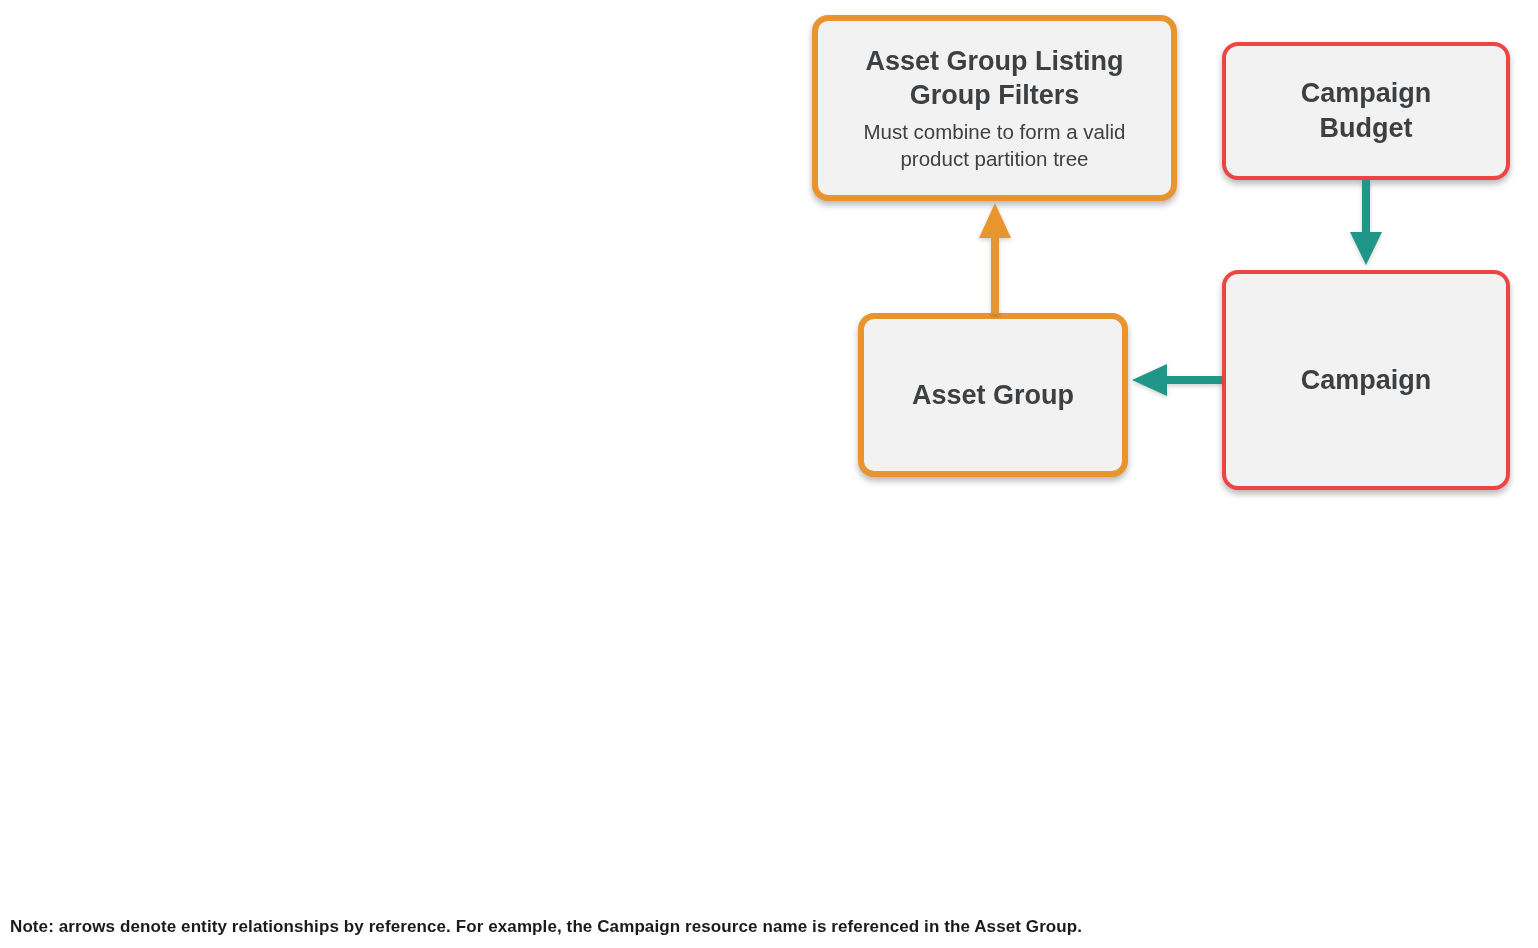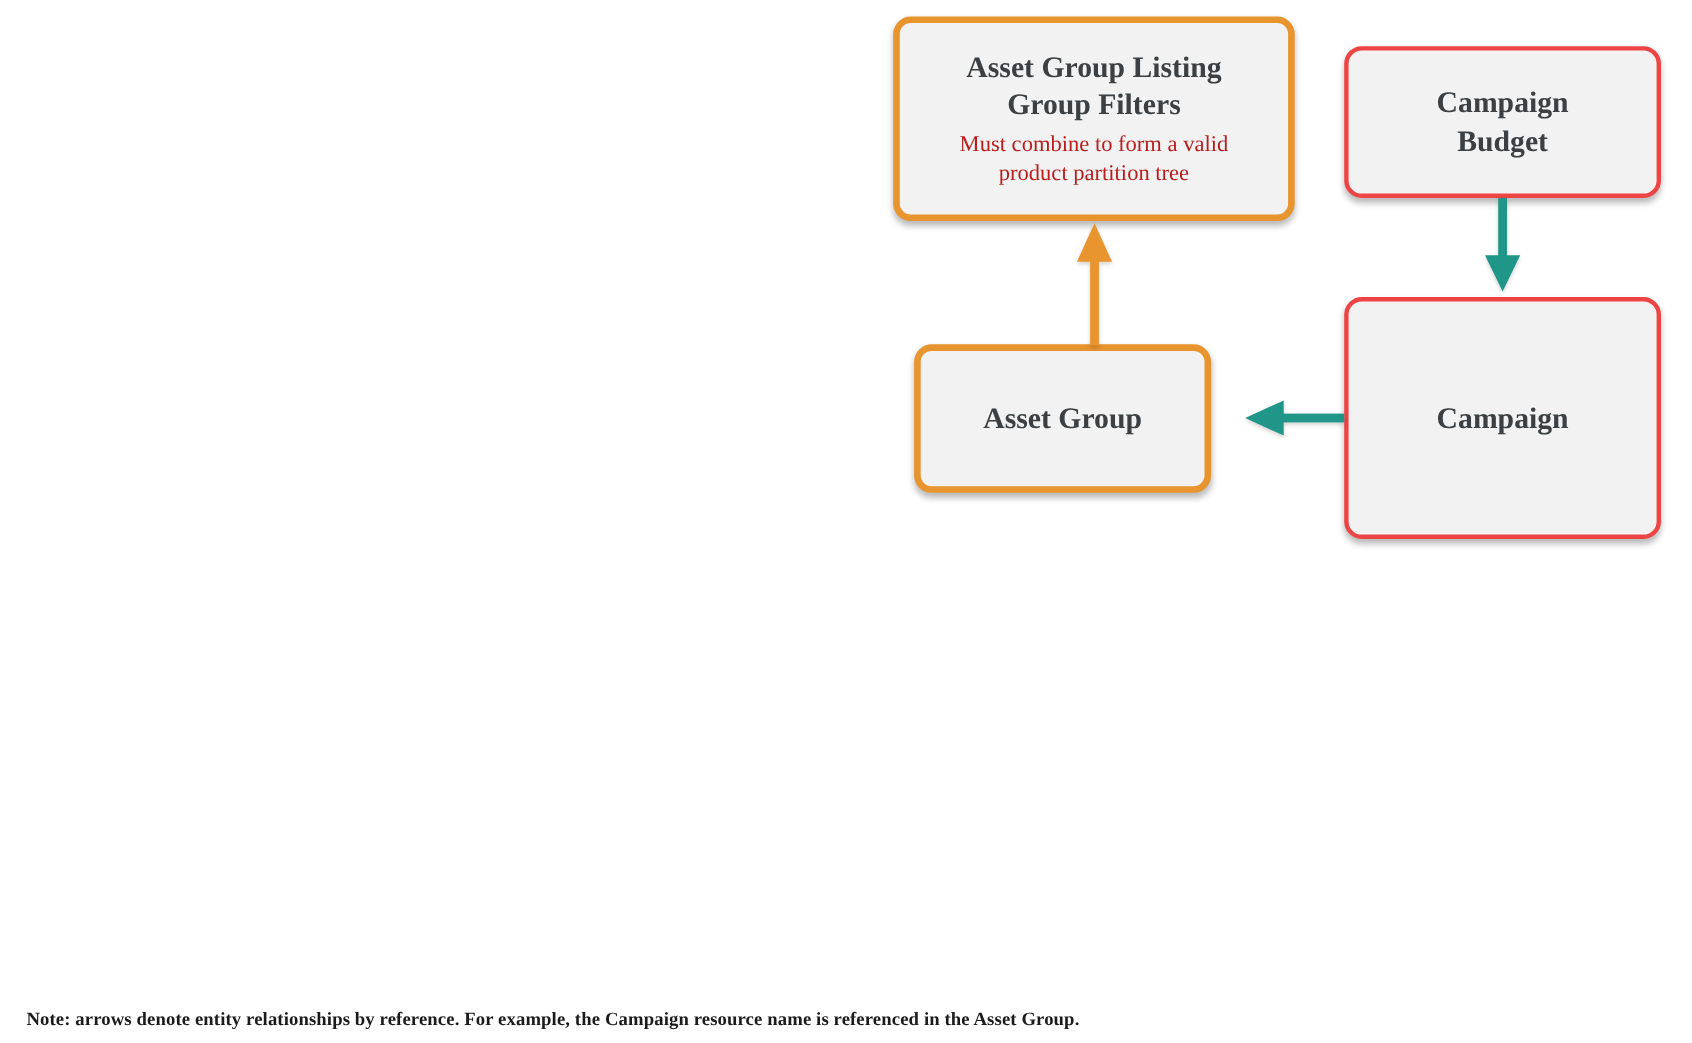--- a/index.html
+++ b/index.html
@@ -1,15 +1,15 @@
 <!DOCTYPE html>
 <html><head>
 <meta charset="utf-8">
 <style>
-  * { margin: 0; padding: 0; box-sizing: border-box; font-family: Liberation Serif, serif; }
+  * { margin: 0; padding: 0; box-sizing: border-box; }
   html, body { background: #ffffff; }
   body { font-family: "Liberation Sans", "DejaVu Sans", sans-serif; }
 
   .canvas {
     position: relative;
     width: 1538px;
     height: 948px;
     background: #ffffff;
     overflow: hidden;
   }
@@ -33,29 +33,29 @@
   .node .title {
     font-weight: bold;
     font-size: 27px;
     line-height: 1.28;
     color: #3C4043;
     white-space: pre-line;
   }
   .node .subtitle {
     font-size: 20.5px;
     line-height: 1.32;
-    color: #b91c1c;
+    color: #404040;
     white-space: pre-line;
     margin-top: 5px;
   }
 
   #node-listing-filters { left: 812px; top: 15px;  width: 365px; height: 186px; }
   #node-campaign-budget { left: 1222px; top: 42px; width: 288px; height: 138px; }
   #node-campaign        { left: 1222px; top: 270px; width: 288px; height: 220px; }
-  #node-asset-group     { left: 831px;  top: 313px; width: 270px; height: 135px; }
+  #node-asset-group     { left: 858px;  top: 313px; width: 270px; height: 164px; }
 
   
   .arrow { position: absolute; filter: drop-shadow(0 2px 2px rgba(0,0,0,0.18)); }
   .shaft { position: absolute; }
   .head  { position: absolute; width: 0; height: 0; }
 
   .orange-fill { background: #E8942F; }
   .teal-fill   { background: #1F9687; }
 
   
@@ -81,21 +81,21 @@
   #arrow-left .head  {
     left: 1132px; top: 364px;
     border-top: 16px solid transparent;
     border-bottom: 16px solid transparent;
     border-right: 35px solid #1F9687;
   }
 
   
   .note {
     position: absolute;
-    left: 24px;
+    left: 10px;
     top: 917px;
     font-size: 17px;
     font-weight: bold;
     color: #1B1B1B;
     letter-spacing: 0.1px;
   }
 </style>
 </head>
 <body>
 

